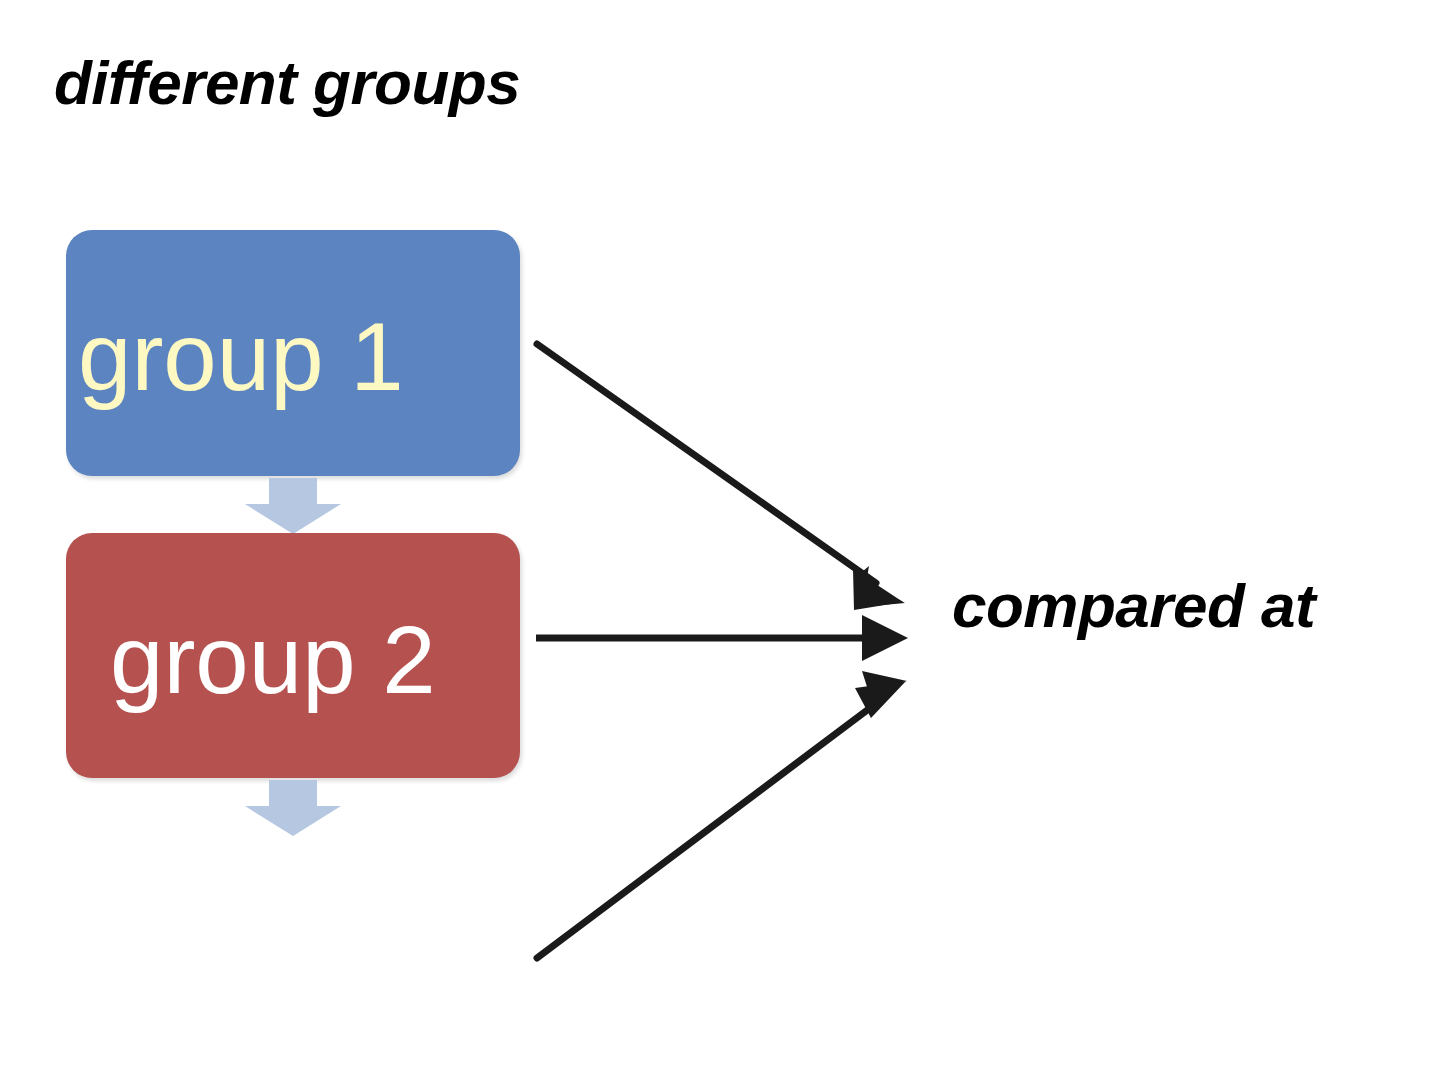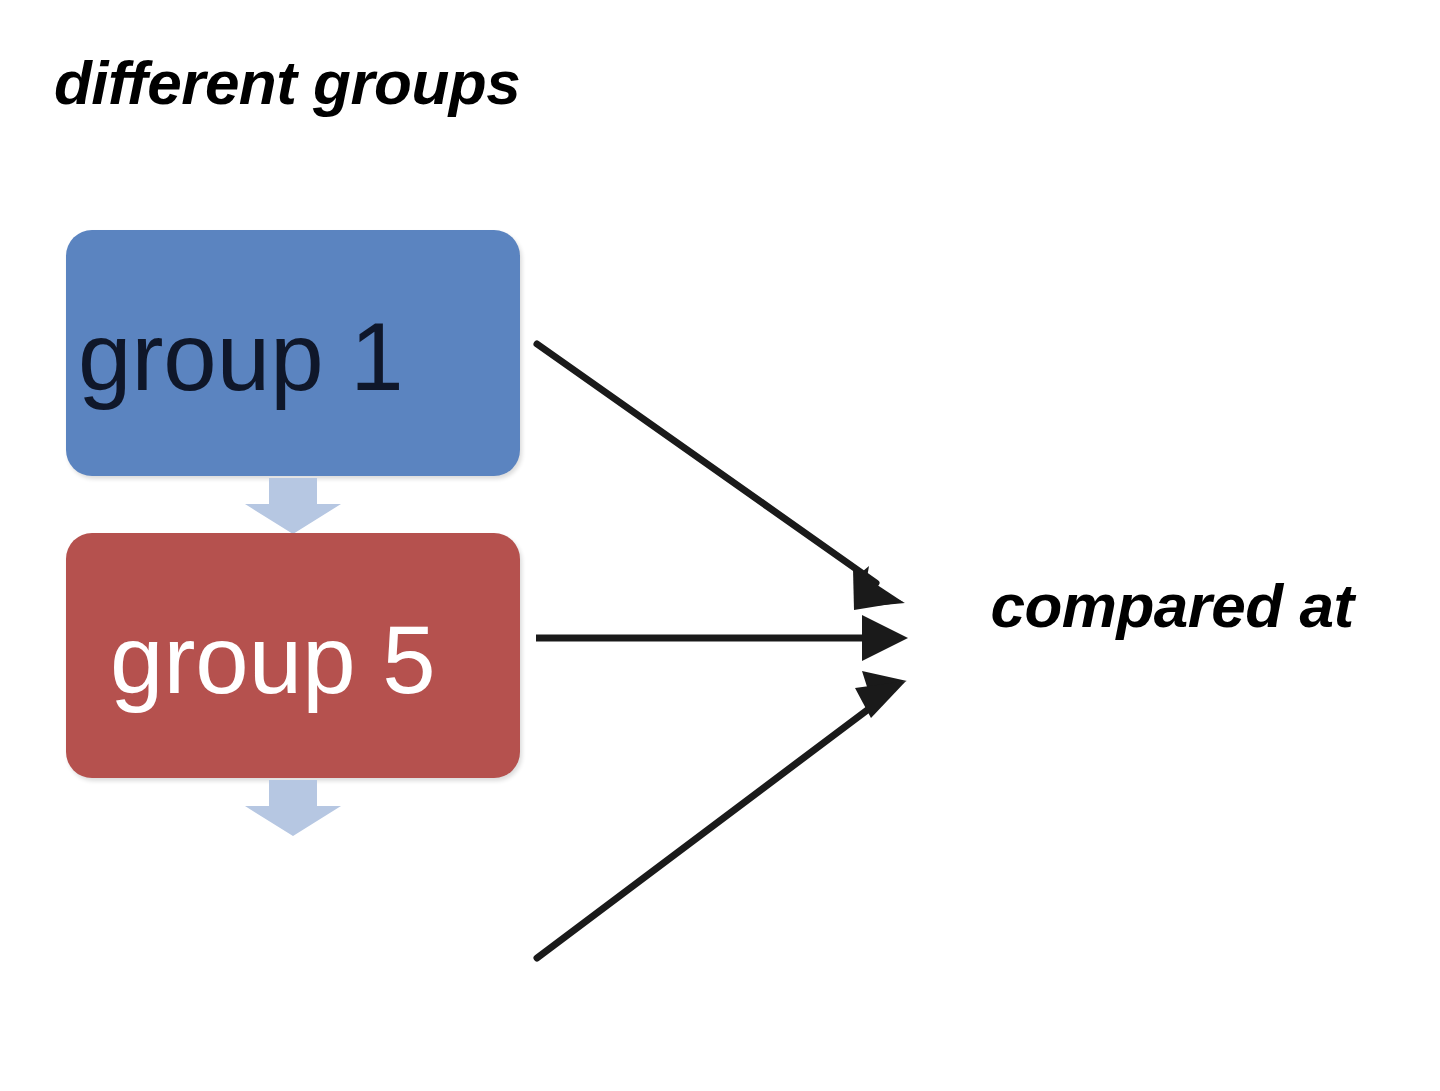--- a/index.html
+++ b/index.html
@@ -91,49 +91,49 @@
     height: 1091px;
     pointer-events: none;
   }
 
   
   #outcome-caption {
     position: absolute;
     left: 952px;
     top: 562px;
     width: 440px;
-    text-align: center;
+    text-align: left;
     font-size: 62px;
     font-style: italic;
     font-weight: 700;
     color: #000000;
     line-height: 1.42;
     letter-spacing: -0.5px;
   }
   #outcome-caption .cap-line { display: block; }
 </style>
 </head>
 <body>
 
 <div id="canvas" style="background: rgb(255, 255, 255);">
 
   <div id="diagram-title" style="color: rgb(0, 0, 0);">different groups</div>
 
   <div class="group-box" id="group-box-1" style="background: rgb(91, 132, 192);">
-    <span class="group-label" style="color: #0f172a; padding-left: 12px;">group 1</span>
+    <span class="group-label" style="color: #fef9c3; padding-left: 12px;">group 1</span>
   </div>
 
   <div class="chevron-connector" id="chevron-connector-1">
     <svg width="96" height="56" viewBox="0 0 96 56" xmlns="http://www.w3.org/2000/svg">
       <polygon points="24,0 72,0 72,26 96,26 48,56 0,26 24,26" fill="#b6c7e2"></polygon>
     </svg>
   </div>
 
   <div class="group-box" id="group-box-2" style="background: rgb(181, 81, 78);">
-    <span class="group-label" style="color: rgb(255, 255, 255);">group 5</span>
+    <span class="group-label" style="color: rgb(255, 255, 255);">group 2</span>
   </div>
 
   <div class="chevron-connector" id="chevron-connector-2">
     <svg width="96" height="56" viewBox="0 0 96 56" xmlns="http://www.w3.org/2000/svg">
       <polygon points="24,0 72,0 72,26 96,26 48,56 0,26 24,26" fill="#b6c7e2"></polygon>
     </svg>
   </div>
 
 
   <svg id="arrows-layer" viewBox="0 0 1440 1091" xmlns="http://www.w3.org/2000/svg">

